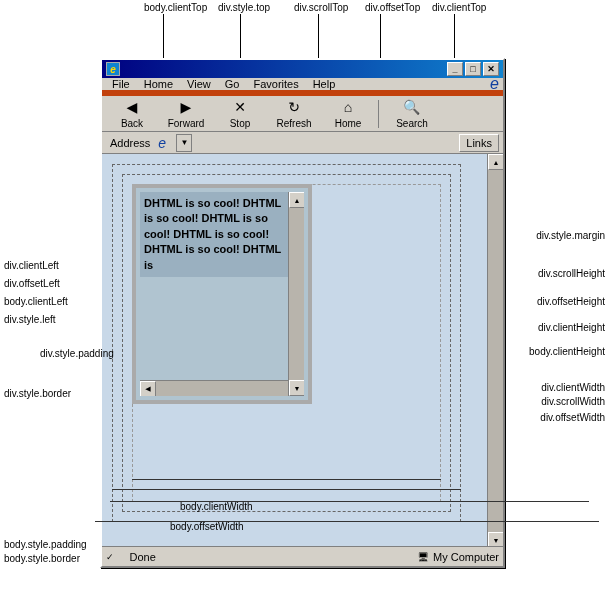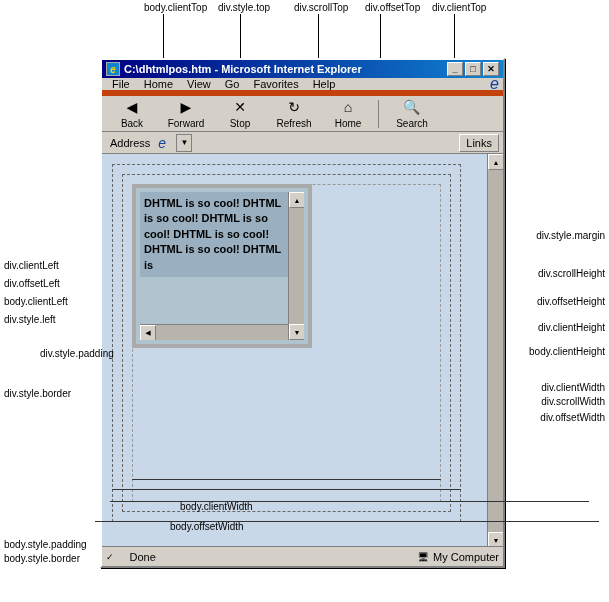--- a/index.html
+++ b/index.html
@@ -219,21 +219,21 @@
       right: 36px;
       bottom: 36px;
       border: 1px dashed #666;
     }
 
     .div-box {
       position: absolute;
       top: 30px;
       left: 30px;
       width: 180px;
-      height: 164px;
+      height: 220px;
       border: 4px solid #aaa;
       background: #b0c4d0;
       overflow: hidden;
     }
 
     .div-inner {
       position: absolute;
       top: 4px;
       left: 4px;
       right: 4px;
@@ -372,21 +372,20 @@
   <div class="v-line" style="top:14px; left:380px; height:48px;"></div>
   <div class="v-line" style="top:14px; left:454px; height:48px;"></div>
 
   <div class="ie-window">
 
     <div class="ie-titlebar">
       <div class="ie-titlebar-left">
         <div class="ie-titlebar-icon">
           <span style="font-style:italic;color:#ffd700;font-size:10px;">e</span>
         </div>
-        <span>C:\dhtmlpos.htm - Microsoft Internet Explorer</span>
       </div>
       <div class="ie-titlebar-buttons">
         <div class="ie-titlebar-btn">_</div>
         <div class="ie-titlebar-btn">□</div>
         <div class="ie-titlebar-btn">✕</div>
       </div>
     </div>
 
     <div class="ie-menubar">
       <div class="ie-menu-item">File</div>

